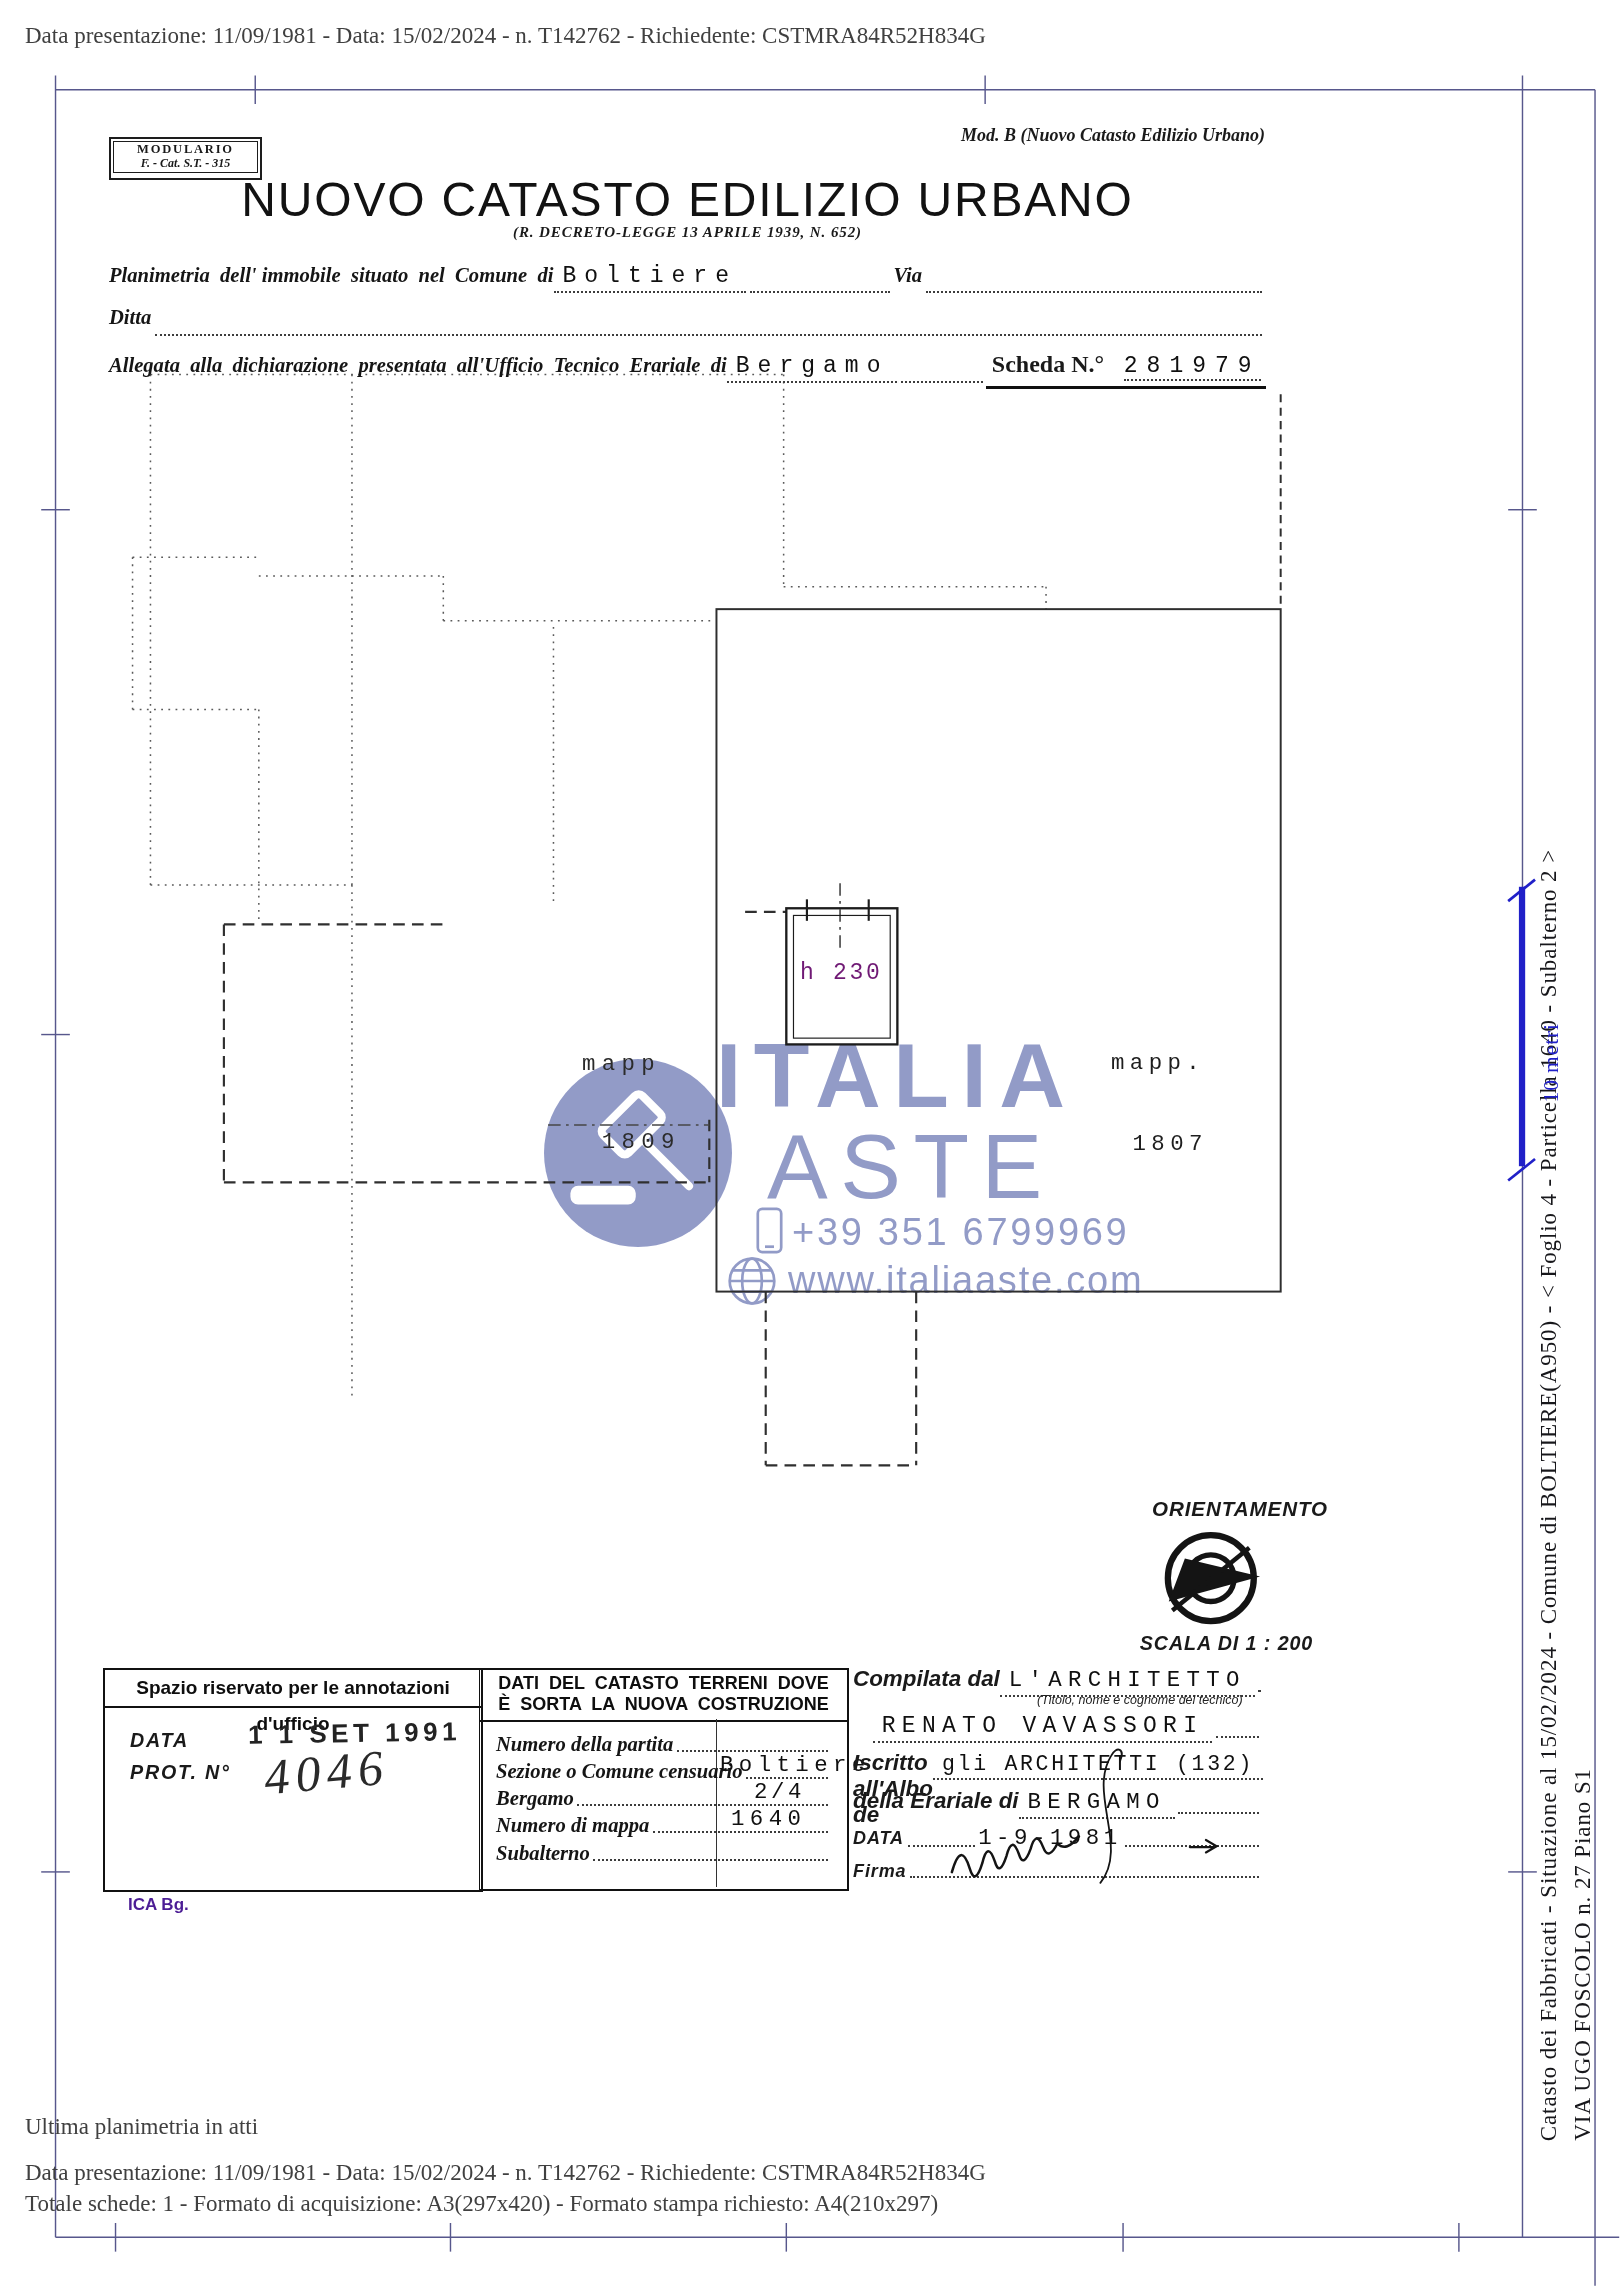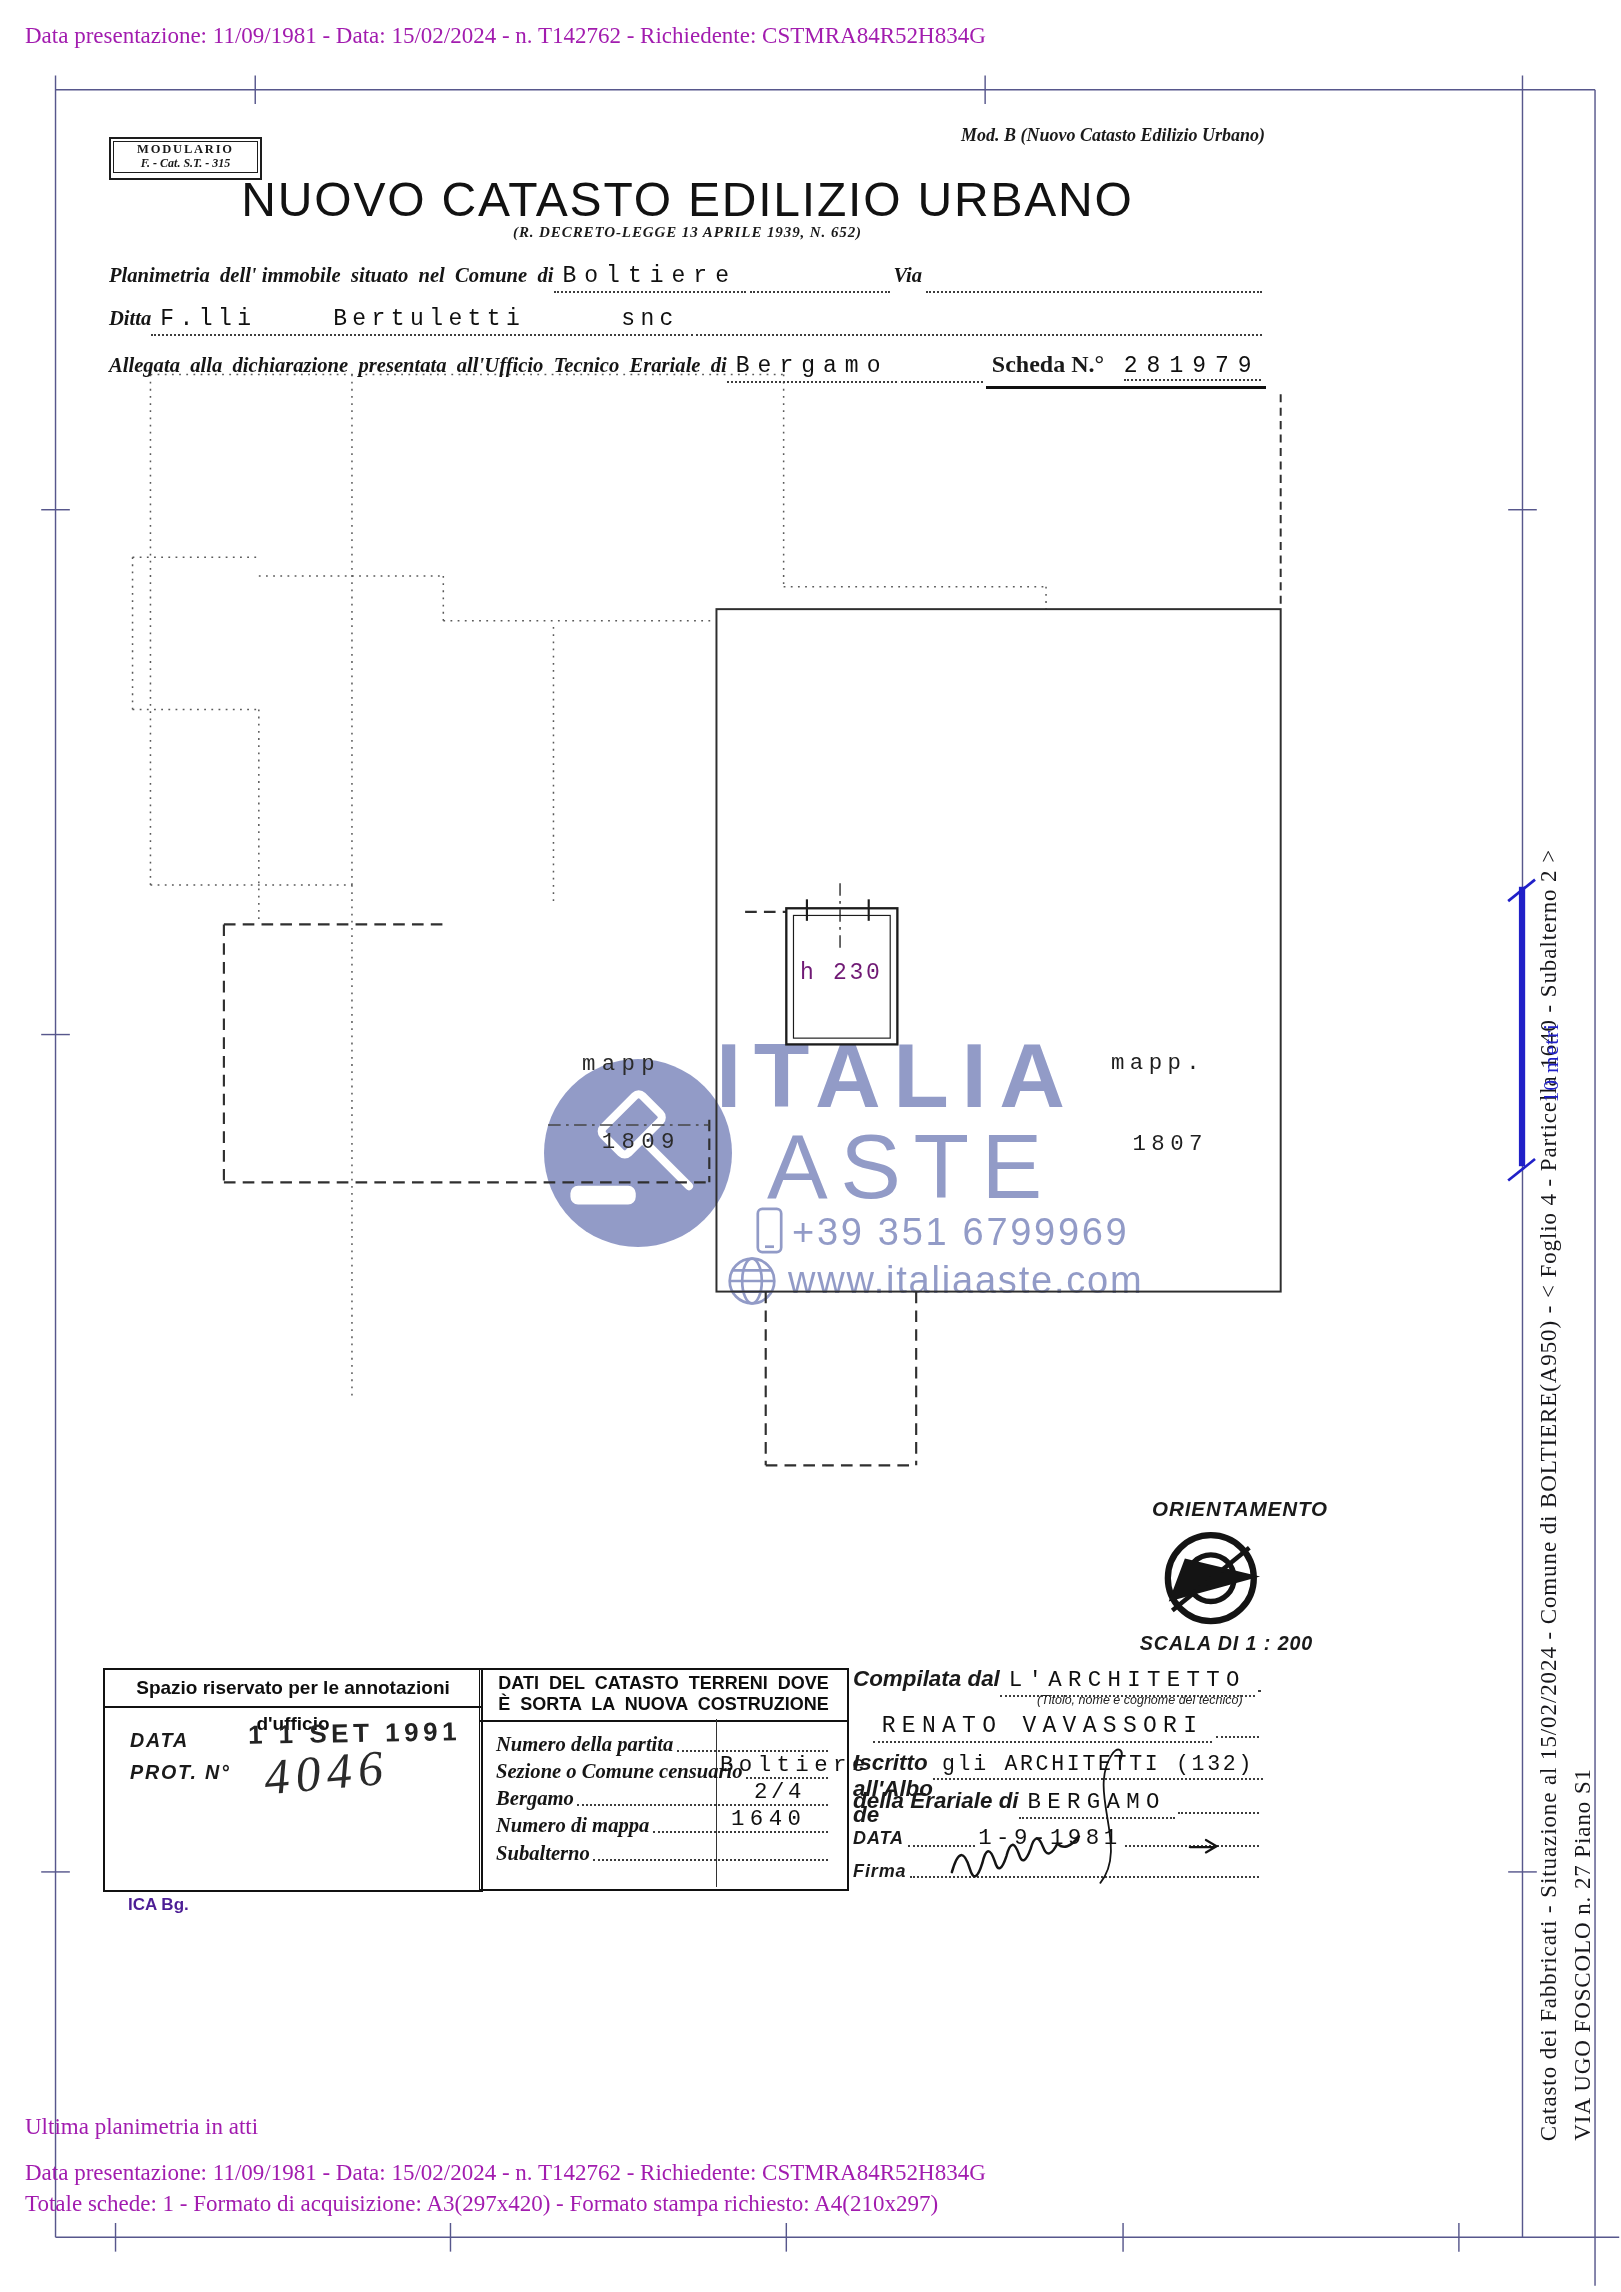--- a/index.html
+++ b/index.html
@@ -4,21 +4,21 @@
 <style>
   html,body{margin:0;padding:0;background:#e8e8e8;}
   .page{position:relative;width:1621px;height:2293px;background:#ffffff;overflow:hidden;
         font-family:"Liberation Serif",serif;color:#1a1a1a;}
   .abs{position:absolute;}
   .ser{font-family:"Liberation Serif",serif;}
   .bi{font-family:"Liberation Serif",serif;font-style:italic;font-weight:bold;}
   .sans{font-family:"Liberation Sans",sans-serif;}
   .sansbi{font-family:"Liberation Sans",sans-serif;font-style:italic;font-weight:bold;}
   .mono{font-family:"Liberation Mono",monospace;white-space:pre;}
-  .scanline{font-size:23px;color:#a21caf;}
+  .scanline{font-size:23px;color:#404040;}
   .title{font-family:"Liberation Sans",sans-serif;font-size:48px;letter-spacing:1.8px;color:#121212;}
   .fill{flex:1;border-bottom:2px dotted #3c3c3c;align-self:flex-end;margin:0 3.6px 4.5px 3.6px;height:0.9px;}
   .row{display:flex;align-items:baseline;}
   .typed{font-family:"Liberation Mono",monospace;font-size:23px;letter-spacing:4.5px;color:#101010;white-space:pre;}
   .dotu{border-bottom:2px dotted #3c3c3c;padding:0 9px 1.8px 9px;}
   .boxhead{font-family:"Liberation Sans",sans-serif;font-weight:bold;font-size:19px;color:#0e0e0e;text-align:center;}
   .flabel{font-family:"Liberation Serif",serif;font-style:italic;font-weight:bold;font-size:20.6px;color:#151515;}
   .wm{color:#8d96c5;}
   .vtext{writing-mode:vertical-rl;transform:rotate(180deg);font-family:"Liberation Serif",serif;
          font-size:23px;color:#17171b;letter-spacing:0.9px;}
@@ -164,21 +164,20 @@
     <div class="abs row" style="left:109px;top:263px;width:1157px;height:34px;">
       <span class="flabel" style="white-space:pre;">Planimetria  dell' immobile  situato  nel  Comune  di</span>
       <span class="typed dotu" style="letter-spacing:8px;">Boltiere</span>
       <span class="fill"></span>
       <span class="flabel">Via</span>
       <span class="fill" style="flex:2.4;"></span>
     </div>
 
     <div class="abs row" style="left:109px;top:306px;width:1157px;height:34px;">
       <span class="flabel">Ditta</span>
-      <span class="typed dotu" style="letter-spacing:5.4px;">F.lli    Bertuletti     snc</span>
       <span class="fill"></span>
     </div>
 
     <div class="abs row" style="left:109px;top:351px;width:1157px;height:36px;">
       <span class="flabel" style="white-space:pre;">Allegata  alla  dichiarazione  presentata  all'Ufficio  Tecnico  Erariale  di</span>
       <span class="typed dotu" style="letter-spacing:8px;">Bergamo</span>
       <span class="fill"></span>
       <span style="border-bottom:3.6px solid #101010;padding:0 5.4px 4.5px 5.4px;display:inline-flex;align-items:baseline;">
         <span class="ser" style="font-weight:bold;font-size:24px;">Scheda N.°</span>
         <span class="typed" style="letter-spacing:9px;margin-left:19.7px;border-bottom:2px dotted #3c3c3c;">281979</span>

